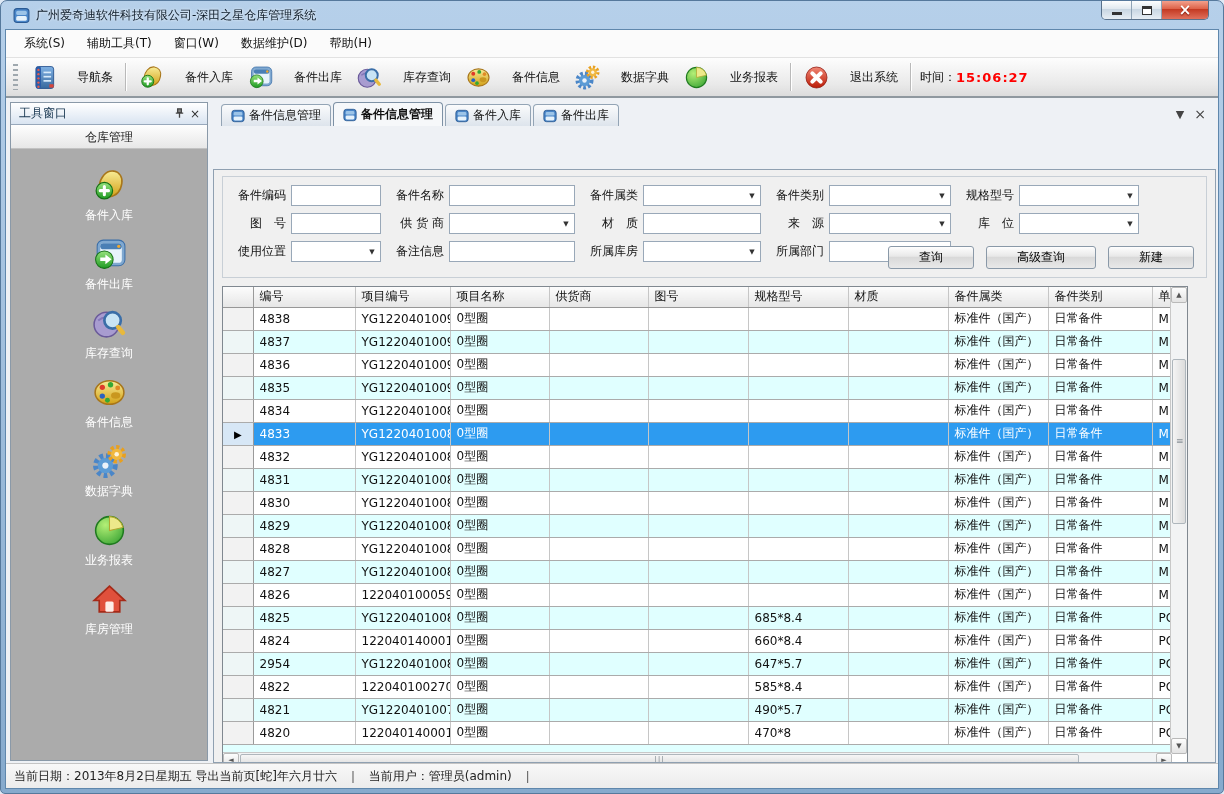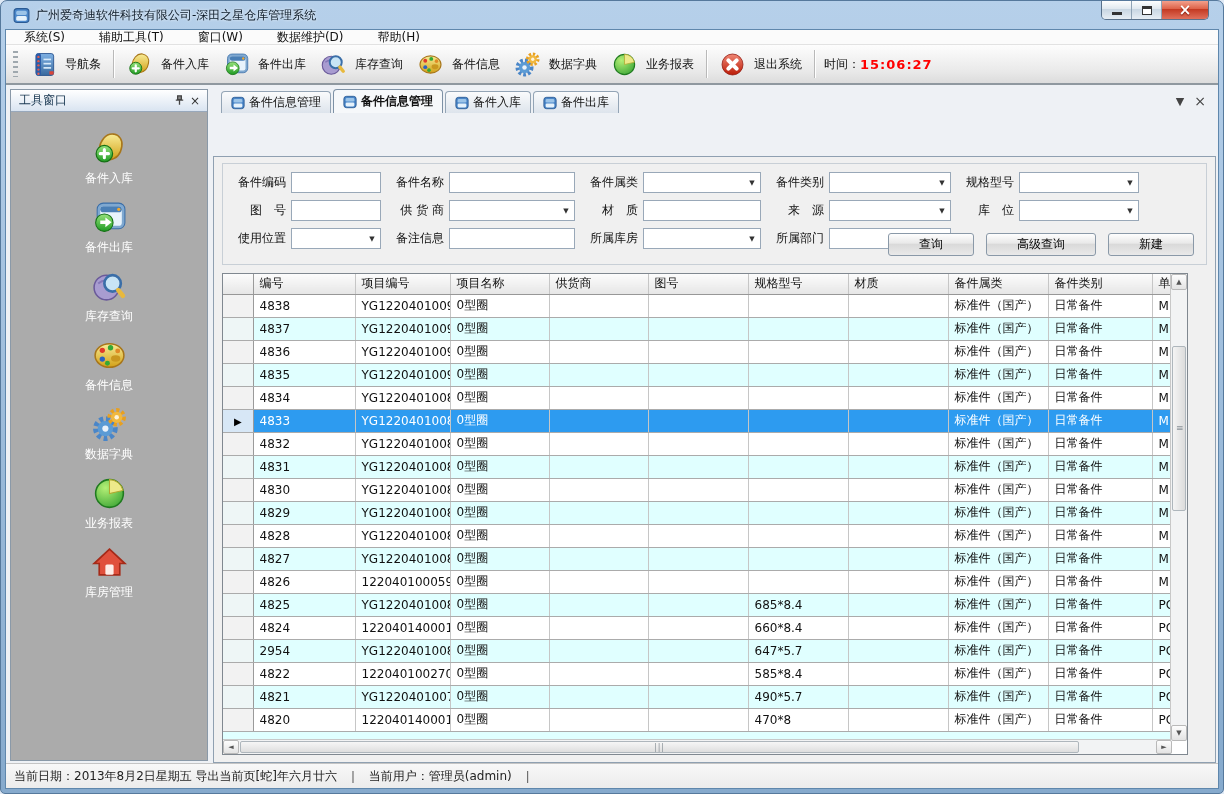--- a/index.html
+++ b/index.html
@@ -10,25 +10,25 @@
   .appicon { width:17px; height:17px; margin-right:6px; }
   .title { font-size:12px; color:#0c1a28; text-shadow:0 0 3px #fff; white-space:nowrap; }
   .winbtns { margin-left:auto; display:flex; align-self:flex-start; margin-right:8px; border:1px solid #58718b; border-top:none; border-radius:0 0 5px 5px; overflow:hidden; height:19px; }
   .wbtn { width:30px; height:18px; display:flex; align-items:center; justify-content:center; background:linear-gradient(#fdfefe,#dfe8ef 45%,#c8d6e2 46%,#e7eef4); border-right:1px solid #8fa3b5; cursor:pointer; }
   .wbtn.close { width:46px; background:linear-gradient(#f2a08c,#dd6046 45%,#c33a22 46%,#e0705c); border-right:none; }
   .glyph-min { width:10px; height:3px; background:#333; margin-top:6px; }
   .glyph-max { width:10px; height:9px; border:1px solid #333; border-top:3px solid #333; background:#fff; }
   .glyph-close { color:#fff; font-size:15px; font-weight:bold; line-height:1; text-shadow:0 1px 1px #7d1405; }
   
   .client { flex:1; display:flex; flex-direction:column; background:#f0f0f0; border:1px solid #5f87ac; overflow:hidden; }
-  .menubar { height:15px; background:#fbfbfb; border-bottom:1px solid #e2e2e2; display:flex; align-items:center; padding-left:8px; gap:14px; }
+  .menubar { height:28px; background:#fbfbfb; border-bottom:1px solid #e2e2e2; display:flex; align-items:center; padding-left:8px; gap:2px; }
   .menu-item { padding:4px 10px; cursor:default; }
   .toolbar { height:40px; background:linear-gradient(#fdfdfd,#e9e9e9 70%,#dcdcdc); border-bottom:2px solid #8f989f; display:flex; align-items:center; padding:0 6px; }
   .grip { width:5px; height:26px; margin:0 5px 0 1px; background:repeating-linear-gradient(to bottom,#9fa8ae 0 2px,transparent 2px 5px); }
-  .tbtn { display:flex; align-items:center; gap:8px; padding:3px 7px; border-radius:3px; cursor:pointer; white-space:nowrap; }
+  .tbtn { display:flex; align-items:center; gap:20px; padding:3px 7px; border-radius:3px; cursor:pointer; white-space:nowrap; }
   .ticon { width:27px; height:27px; }
   .tsep { width:1px; height:28px; background:#b9b9b9; box-shadow:1px 0 0 #fff; margin:0 5px; }
   .time-label { margin-left:4px; font-size:12px; }
   .time-value { color:#ff0000; font-weight:bold; font-size:13px; letter-spacing:1px; }
   
   .dock { flex:1; display:flex; padding:4px 2px 0 4px; overflow:hidden; background:#eef1f5; }
   .sidebar { width:198px; border:1px solid #8a99a8; background:#ababab; display:flex; flex-direction:column; margin-bottom:2px; }
   .sb-header { height:22px; background:linear-gradient(#ffffff,#d9e4f1); border-bottom:1px solid #98a8bb; display:flex; align-items:center; padding:0 4px 0 8px; color:#16354f; }
   .sb-header-title { flex:1; }
   .sb-hbtn { width:16px; height:16px; display:flex; align-items:center; justify-content:center; cursor:pointer; color:#333; }
@@ -281,20 +281,21 @@
       <div class="sidebar">
         <div class="sb-header">
           <span class="sb-header-title">工具窗口</span>
           <span class="sb-hbtn">
               <svg width="13" height="13">
                 <use href="#sym-pin"></use>
               </svg>
             </span>
           <span class="sb-hbtn">×</span>
         </div>
+        <div class="sb-section">仓库管理</div>
         <div class="sb-body">
           <div class="sb-item">
             <svg>
                 <use href="#sym-bag-in"></use>
               </svg>
             <span>备件入库</span>
           </div>
           <div class="sb-item">
             <svg>
                 <use href="#sym-win-out"></use>

